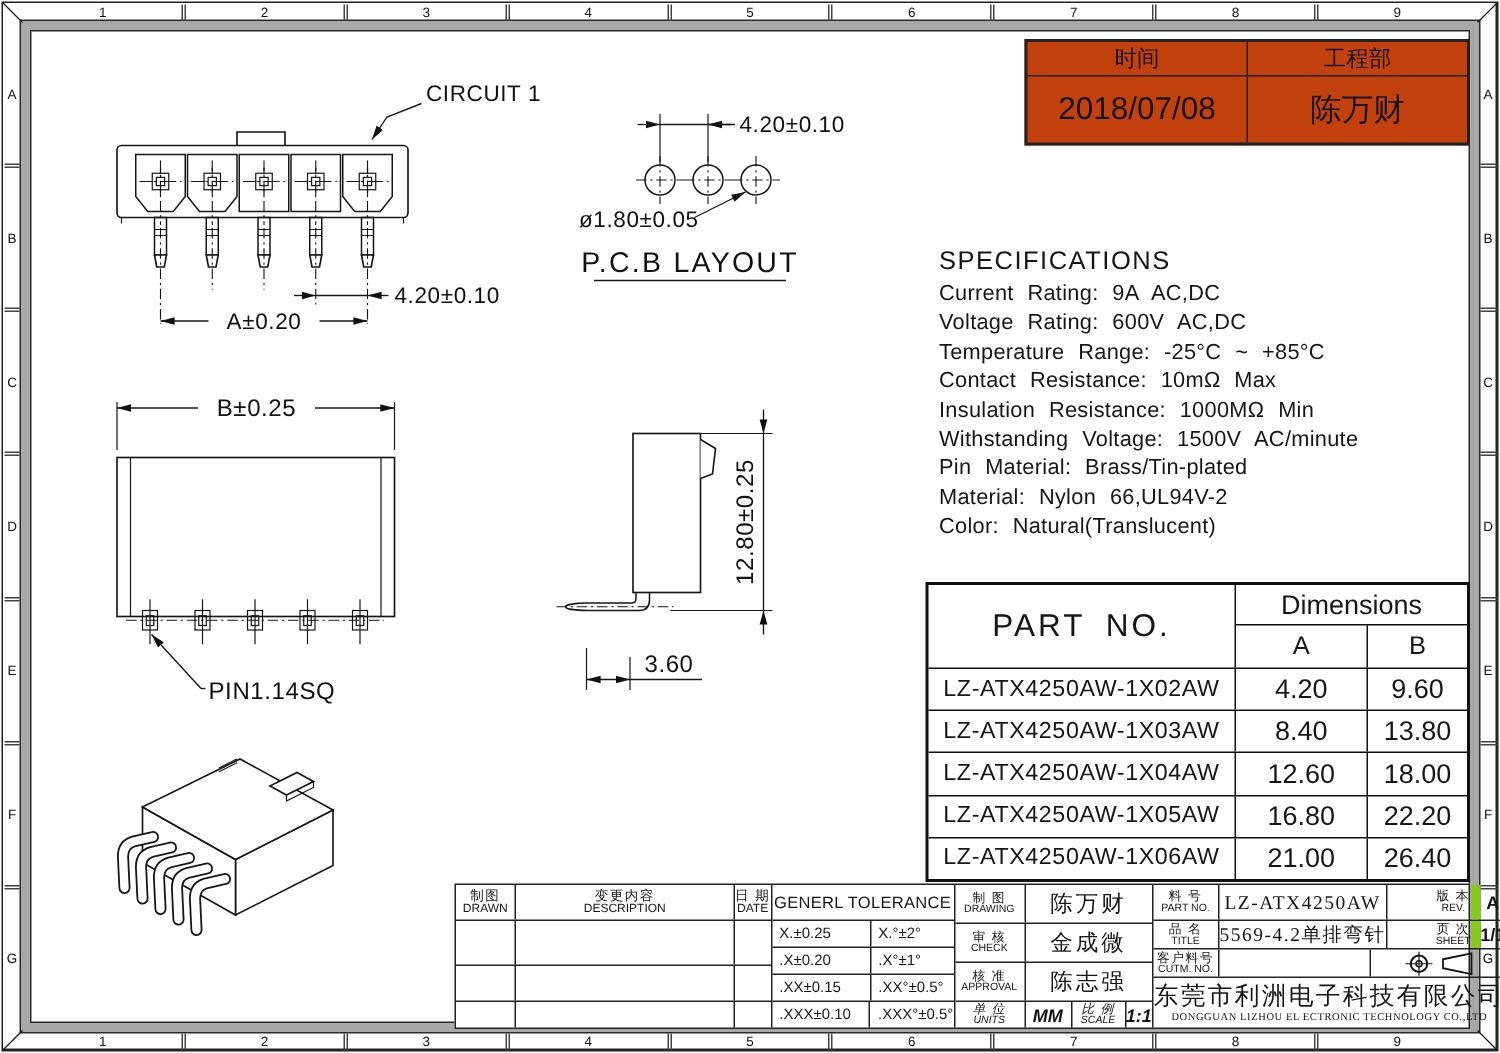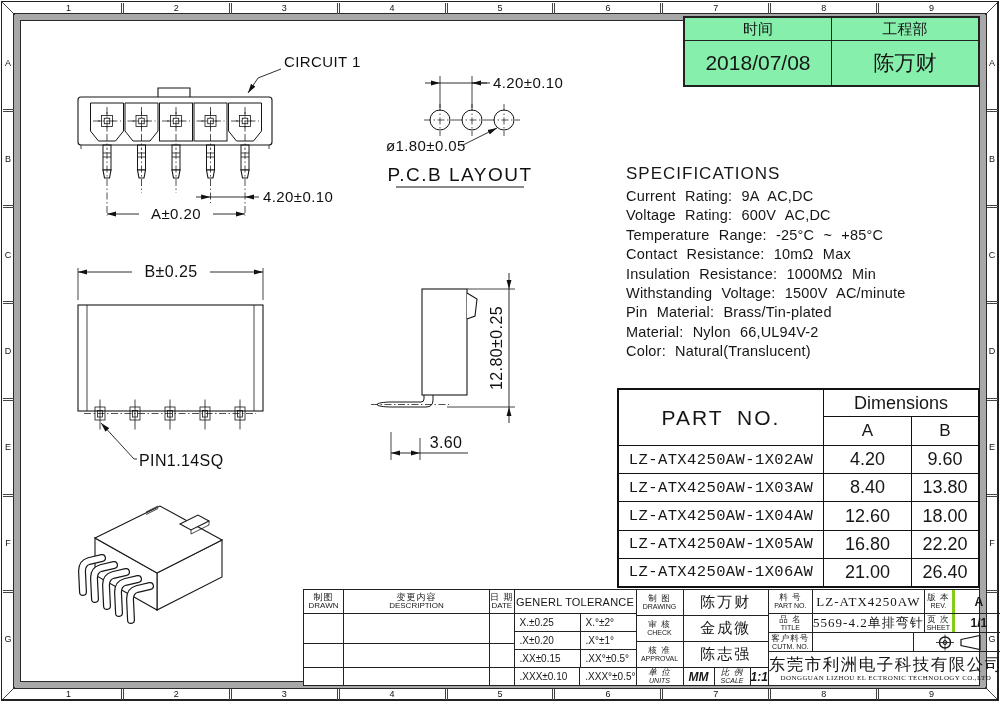--- a/index.html
+++ b/index.html
@@ -29,21 +29,21 @@
   .thin{fill:none;stroke:#161616;stroke-width:.8;}
   .cl{fill:none;stroke:#161616;stroke-width:.75;stroke-dasharray:7 2.5 1.5 2.5;}
   .dim{fill:none;stroke:#161616;stroke-width:.9;}
   .pinB{fill:none;stroke:#161616;stroke-width:8;stroke-linecap:round;}
   .pinW{fill:none;stroke:#fff;stroke-width:5.6;stroke-linecap:round;}
   text.dt{font-family:"Liberation Sans",sans-serif;font-size:15px;letter-spacing:.4px;fill:#111;}
   text.dt2{font-family:"Liberation Sans",sans-serif;font-size:16px;letter-spacing:.4px;fill:#111;}
   text.big{font-family:"Liberation Sans",sans-serif;font-size:19px;letter-spacing:1.5px;fill:#111;}
 
   
-  .info-table{position:absolute;left:683px;top:16px;width:297px;height:71px;border:2px solid #222;background:#86efac;}
+  .info-table{position:absolute;left:683px;top:26px;width:297px;height:71px;border:2px solid #222;background:#c2410c;}
   .info-table .row{display:flex;}
   .info-table .hdr{height:23px;border-bottom:1.5px solid #222;font-size:15px;}
   .info-table .val{height:44px;font-size:21px;}
   .info-table .cell{flex:1;display:flex;align-items:center;justify-content:center;border-right:1.5px solid #222;white-space:nowrap;}
   .info-table .cell:last-child{border-right:none;}
 
   
   .specs{position:absolute;left:626px;top:164px;width:365px;}
   .specs-title{font-size:17px;letter-spacing:1px;margin-bottom:3px;}
   .spec-line{font-size:14.5px;line-height:19.4px;letter-spacing:.2px;word-spacing:5px;white-space:nowrap;}
@@ -56,21 +56,21 @@
   .pt-dim-wrap{flex:1;display:flex;flex-direction:column;}
   .pt-dim-h{height:27px;border-bottom:1px solid #111;display:flex;align-items:center;justify-content:center;font-size:18px;}
   .pt-ab{flex:1;display:flex;}
   .pt-a-h,.pt-b-h{display:flex;align-items:center;justify-content:center;font-size:17px;}
   .pt-a-h{width:88px;border-right:1px solid #111;}
   .pt-b-h{flex:1;}
   .pt-rows{flex:1;display:flex;flex-direction:column;}
   .pt-row{flex:1;display:flex;border-bottom:1px solid #111;}
   .pt-row:last-child{border-bottom:none;}
   .pt-part{width:205px;border-right:1.5px solid #111;display:flex;align-items:center;justify-content:center;
-           font-family:Liberation Mono, monospace;font-size:15.5px;letter-spacing:.4px;white-space:nowrap;}
+           font-family:Liberation Sans, sans-serif;font-size:15.5px;letter-spacing:.4px;white-space:nowrap;}
   .pt-a{width:88px;border-right:1px solid #111;}
   .pt-a,.pt-b{display:flex;align-items:center;justify-content:center;font-size:18px;}
   .pt-b{flex:1;text-align:right;}
 
   
   .tb{position:absolute;left:303px;top:589px;width:677px;height:97px;border:1.5px solid #222;background:#fff;display:flex;font-size:10px;}
   .tb-sec{border-right:1.5px solid #222;display:flex;flex-direction:column;}
   .tb-sec:last-child{border-right:none;}
   .lblbox{display:flex;flex-direction:column;align-items:center;justify-content:center;line-height:1.05;overflow:hidden;white-space:nowrap;}
   .zh{font-size:8.5px;letter-spacing:1px;}
@@ -104,21 +104,21 @@
   .units-row .sign-lbl{height:100%;}
   .uv{display:flex;align-items:center;justify-content:center;font-size:12px;font-weight:bold;border-right:1px solid #222;white-space:nowrap;}
   .uw31{width:31px;}.uw36{width:36px;border-right:1px solid #222;}.uw22{flex:1;border-right:none;}
   
   .tb-right{flex:1;}
   .r-row{display:flex;border-bottom:1px solid #222;}
   .rh24{height:24px;}.rh19{height:19px;}
   .r-lbl{width:44px;border-right:1px solid #222;}
   .r-val{display:flex;align-items:center;justify-content:center;border-right:1px solid #222;white-space:nowrap;overflow:hidden;}
   .rv112{width:112px;font-family:"Liberation Serif",serif;font-size:13px;letter-spacing:1px;}
-  .r-lbl2{width:30px;border-right:3px solid #84cc16;}
+  .r-lbl2{width:30px;border-right:6px solid #84cc16;margin-left:32px;}
   .rv18{flex:1;border-right:none;font-size:12px;font-weight:bold;}
   .rv101{width:101px;}
   .proj{flex:1;border-right:none;display:flex;align-items:center;justify-content:center;}
   .company{flex:1;display:flex;flex-direction:column;align-items:center;justify-content:center;line-height:1.15;}
   .c-zh{font-size:16.5px;letter-spacing:1.5px;white-space:nowrap;}
   .c-en{font-size:7px;font-family:"Liberation Serif",serif;letter-spacing:.4px;white-space:nowrap;}
 </style>
 </head>
 <body>
 

